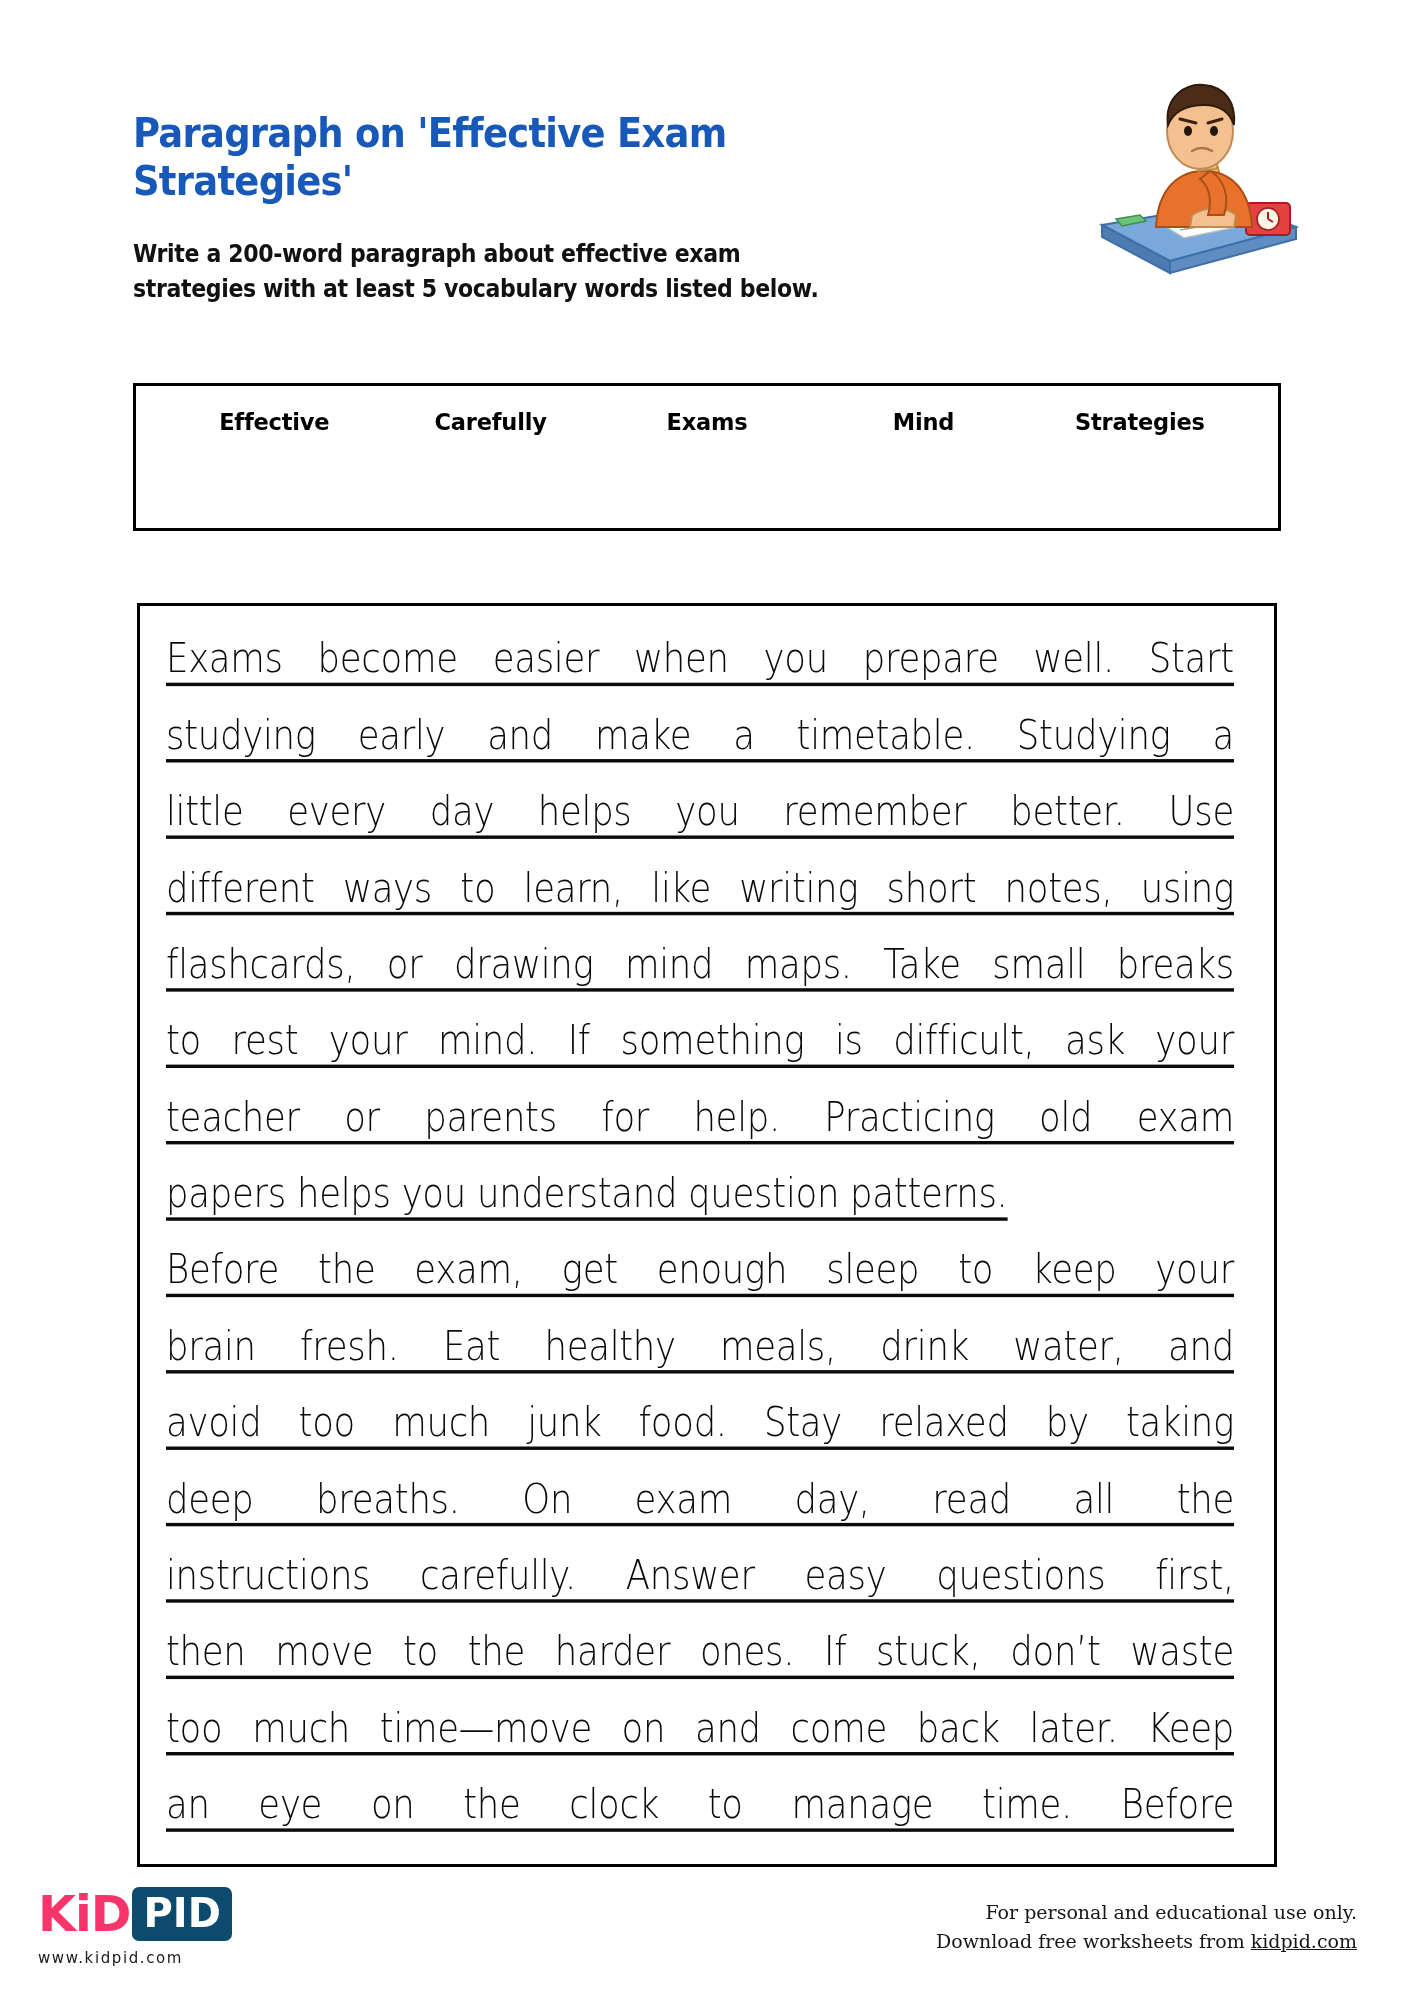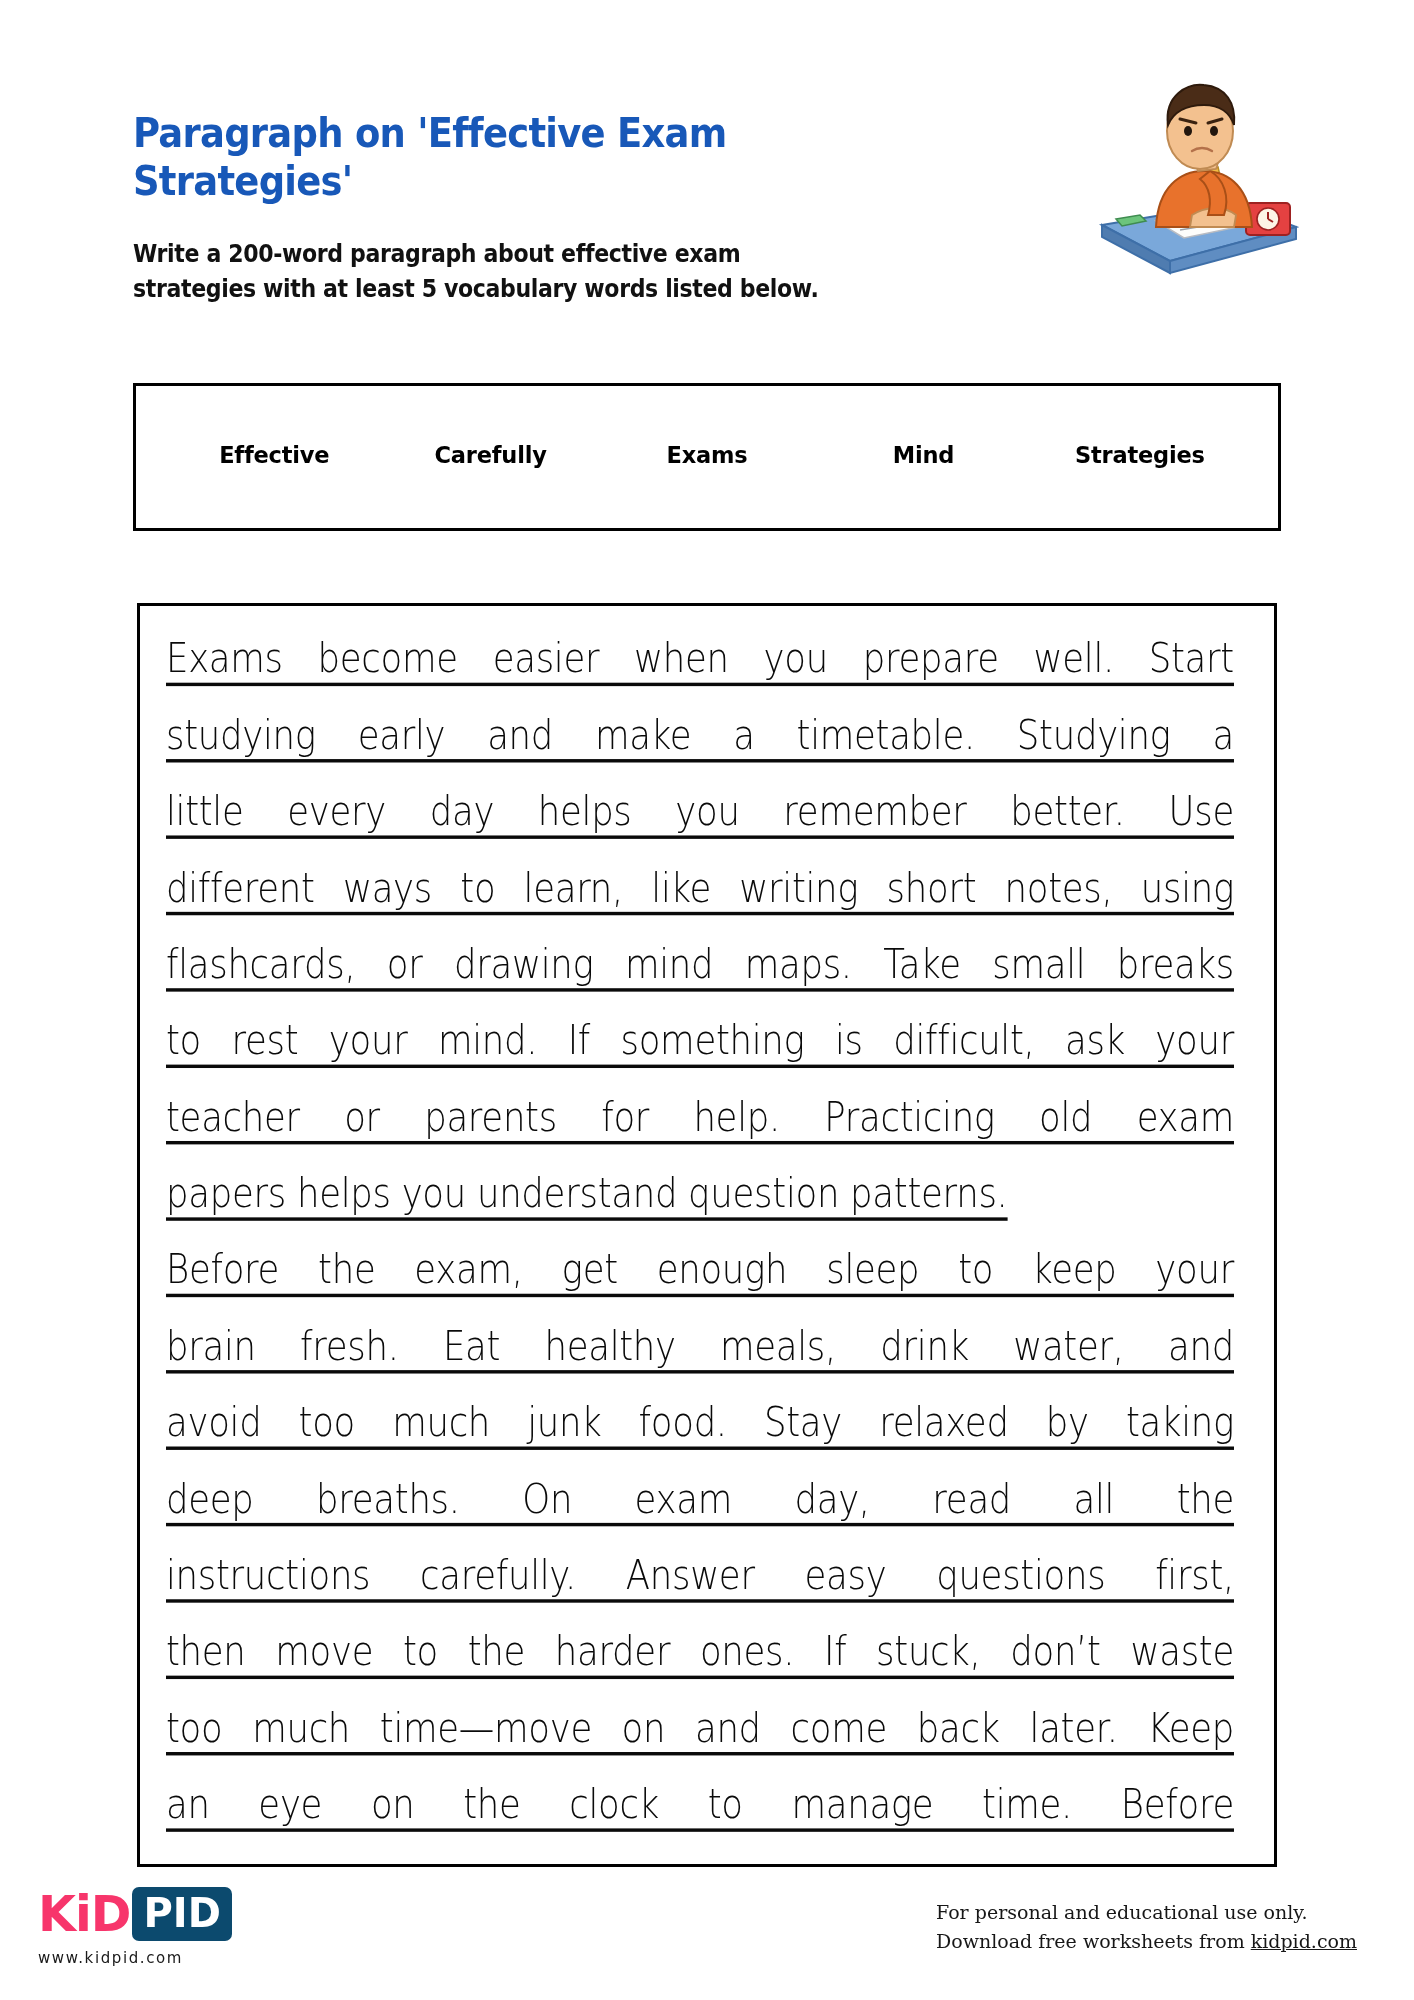--- a/index.html
+++ b/index.html
@@ -54,21 +54,21 @@
     width: 215px; height: 200px;
   }
 
   
   .vocab-box {
     position: absolute;
     left: 133px; top: 383px;
     width: 1148px; height: 148px;
     border: 3px solid #000000;
     display: flex;
-    flex-direction: column;
+    flex-direction: row;
     justify-content: center;
     padding: 10px 30px 14px 30px;
   }
   .vocab-row {
     display: flex;
     width: 100%;
   }
   .vocab-cell {
     flex: 1 1 0;
     text-align: center;
@@ -153,20 +153,21 @@
     margin-top: 7px;
     font-family: "DejaVu Sans", sans-serif;
     font-size: 15px;
     color: #1a1a1a;
     letter-spacing: 1.6px;
   }
 
   .footer-note {
     position: absolute;
     right: 57px; top: 20px;
+    text-align: right;
     font-family: "DejaVu Serif", serif;
     font-size: 19px;
     line-height: 1.52;
     color: #171717;
   }
   .footer-note a {
     color: #171717;
     text-decoration: underline;
   }
 </style>

